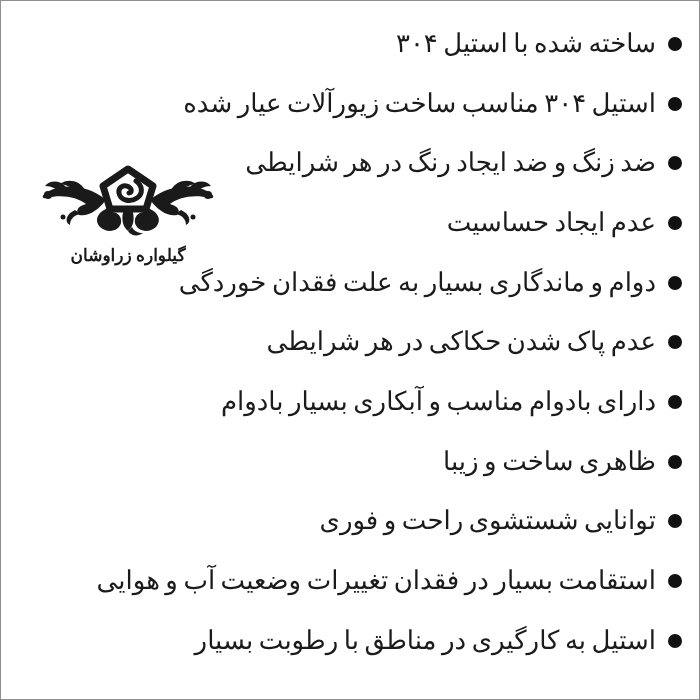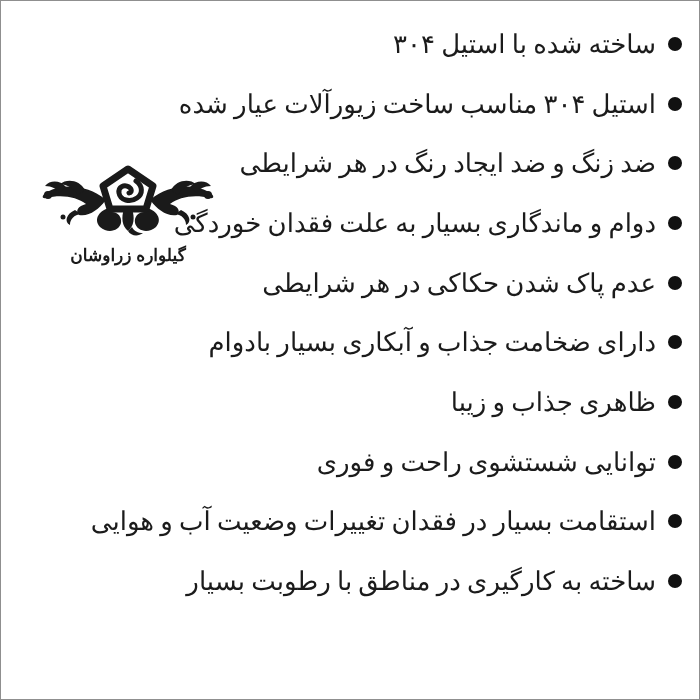--- a/index.html
+++ b/index.html
@@ -10,21 +10,21 @@
     --logo:#1a1a1a;
   }
   html,body{margin:0;padding:0;background:#fff;}
   body{width:700px;height:700px;}
   .page{
     position:relative;
     width:698px;height:698px;
     background:var(--bg);
     border:1px solid var(--border);
     overflow:hidden;
-    font-family:Liberation Sans, sans-serif;
+    font-family:Liberation Serif, serif;
   }
   .feature-list{
     list-style:none;margin:0;padding:0;
     position:absolute;top:13px;right:17px;left:6px;
     direction:rtl;
   }
   .feature-item{
     height:59.7px;
     display:flex;
     align-items:center;
@@ -71,45 +71,49 @@
       <li class="feature-item">
         <span class="bullet"></span>
         <span class="feature-text">استیل ۳۰۴ مناسب ساخت زیورآلات عیار شده</span>
       </li>
       <li class="feature-item">
         <span class="bullet"></span>
         <span class="feature-text">ضد زنگ و ضد ایجاد رنگ در هر شرایطی</span>
       </li>
       <li class="feature-item">
         <span class="bullet"></span>
+        <span class="feature-text">عدم ایجاد حساسیت</span>
+      </li>
+      <li class="feature-item">
+        <span class="bullet"></span>
         <span class="feature-text">دوام و ماندگاری بسیار به علت فقدان خوردگی</span>
       </li>
       <li class="feature-item">
         <span class="bullet"></span>
         <span class="feature-text">عدم پاک شدن حکاکی در هر شرایطی</span>
       </li>
       <li class="feature-item">
         <span class="bullet"></span>
-        <span class="feature-text">دارای ضخامت جذاب و آبکاری بسیار بادوام</span>
+        <span class="feature-text">دارای بادوام مناسب و آبکاری بسیار بادوام</span>
       </li>
       <li class="feature-item">
         <span class="bullet"></span>
-        <span class="feature-text">ظاهری جذاب و زیبا</span>
+        <span class="feature-text">ظاهری ساخت و زیبا</span>
       </li>
       <li class="feature-item">
         <span class="bullet"></span>
         <span class="feature-text">توانایی شستشوی راحت و فوری</span>
       </li>
       <li class="feature-item">
         <span class="bullet"></span>
         <span class="feature-text">استقامت بسیار در فقدان تغییرات وضعیت آب و هوایی</span>
       </li>
       <li class="feature-item">
         <span class="bullet"></span>
-        <span class="feature-text">ساخته به کارگیری در مناطق با رطوبت بسیار</span>
+        <span class="feature-text">استیل به کارگیری در مناطق با رطوبت بسیار</span>
       </li>
     </ul>
 
   <div class="logo">
     <svg width="178" height="72" viewBox="0 0 178 72" xmlns="http://www.w3.org/2000/svg" aria-hidden="true">
       <g fill="#1a1a1a" stroke="none">
 
         <g id="wing">
           <path d="M66 34 C 50 21 26 17 8 27 C 3 30 2 34 7 33 C 23 29 38 32 47 39 C 39 41 36 46 40 50 C 50 52 60 44 66 36 Z"></path>
           <path d="M46 25 C 41 15 28 13 21 19 C 29 20 36 24 39 30 Z"></path>

